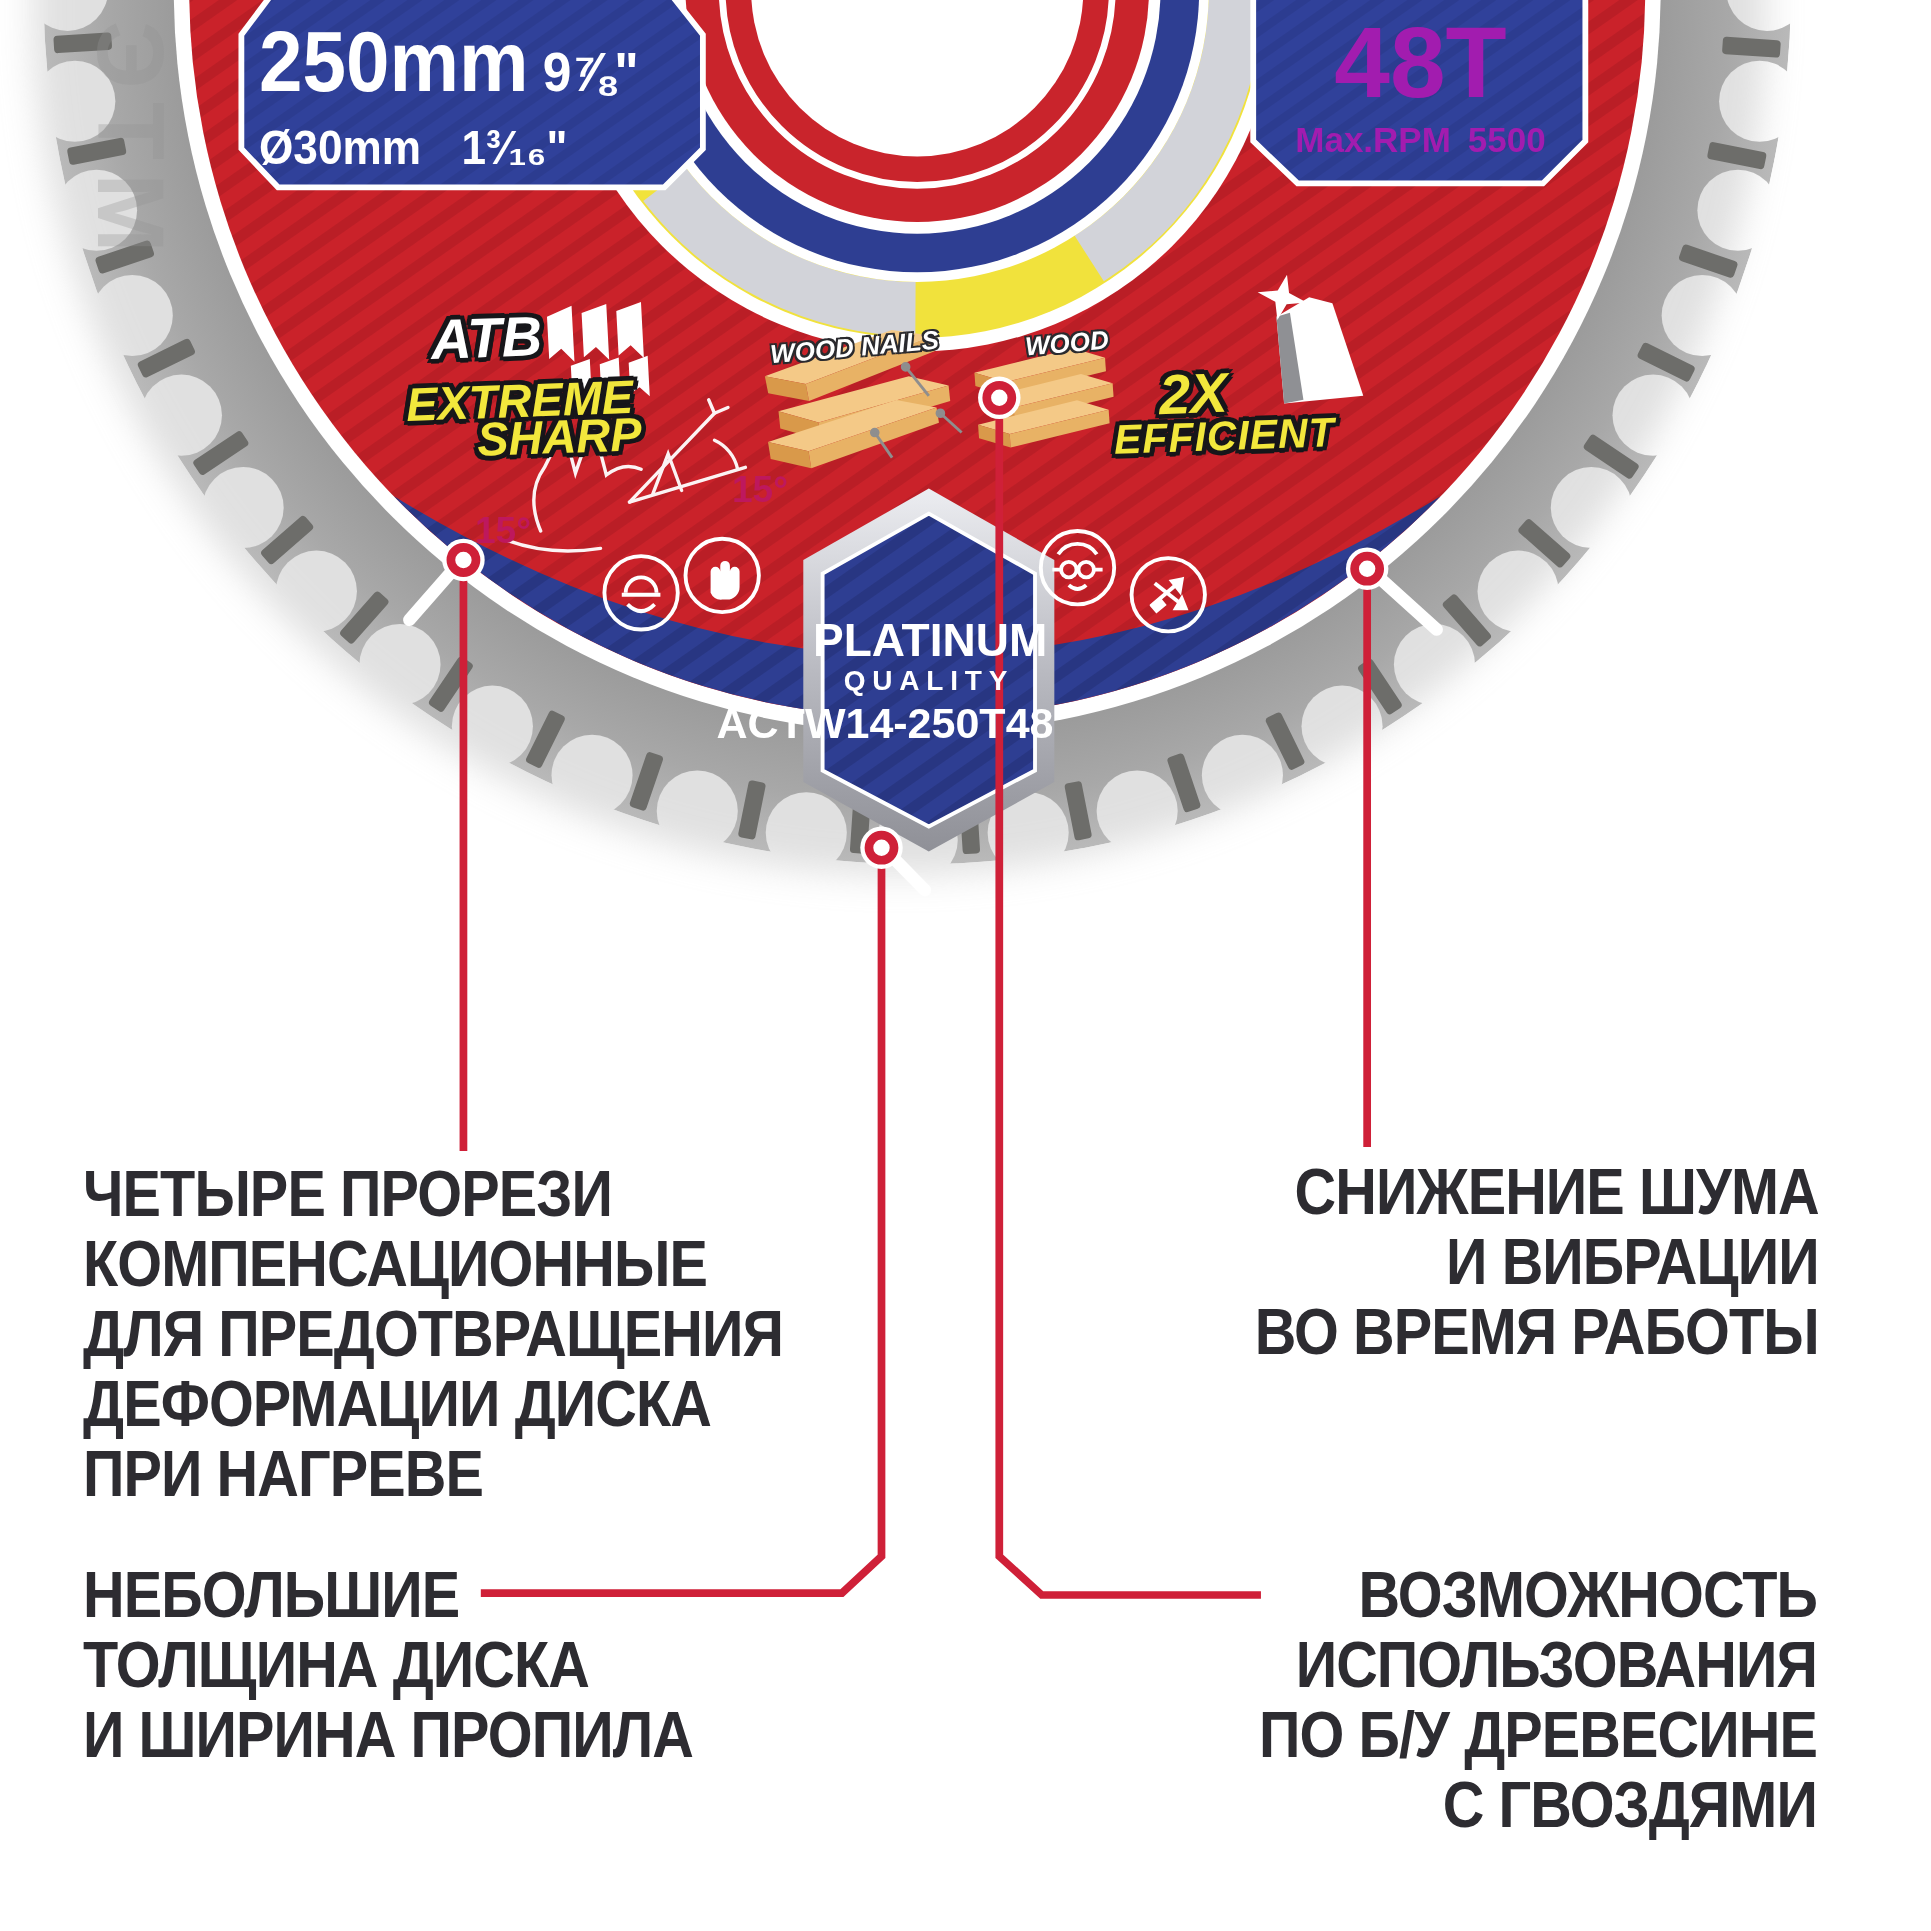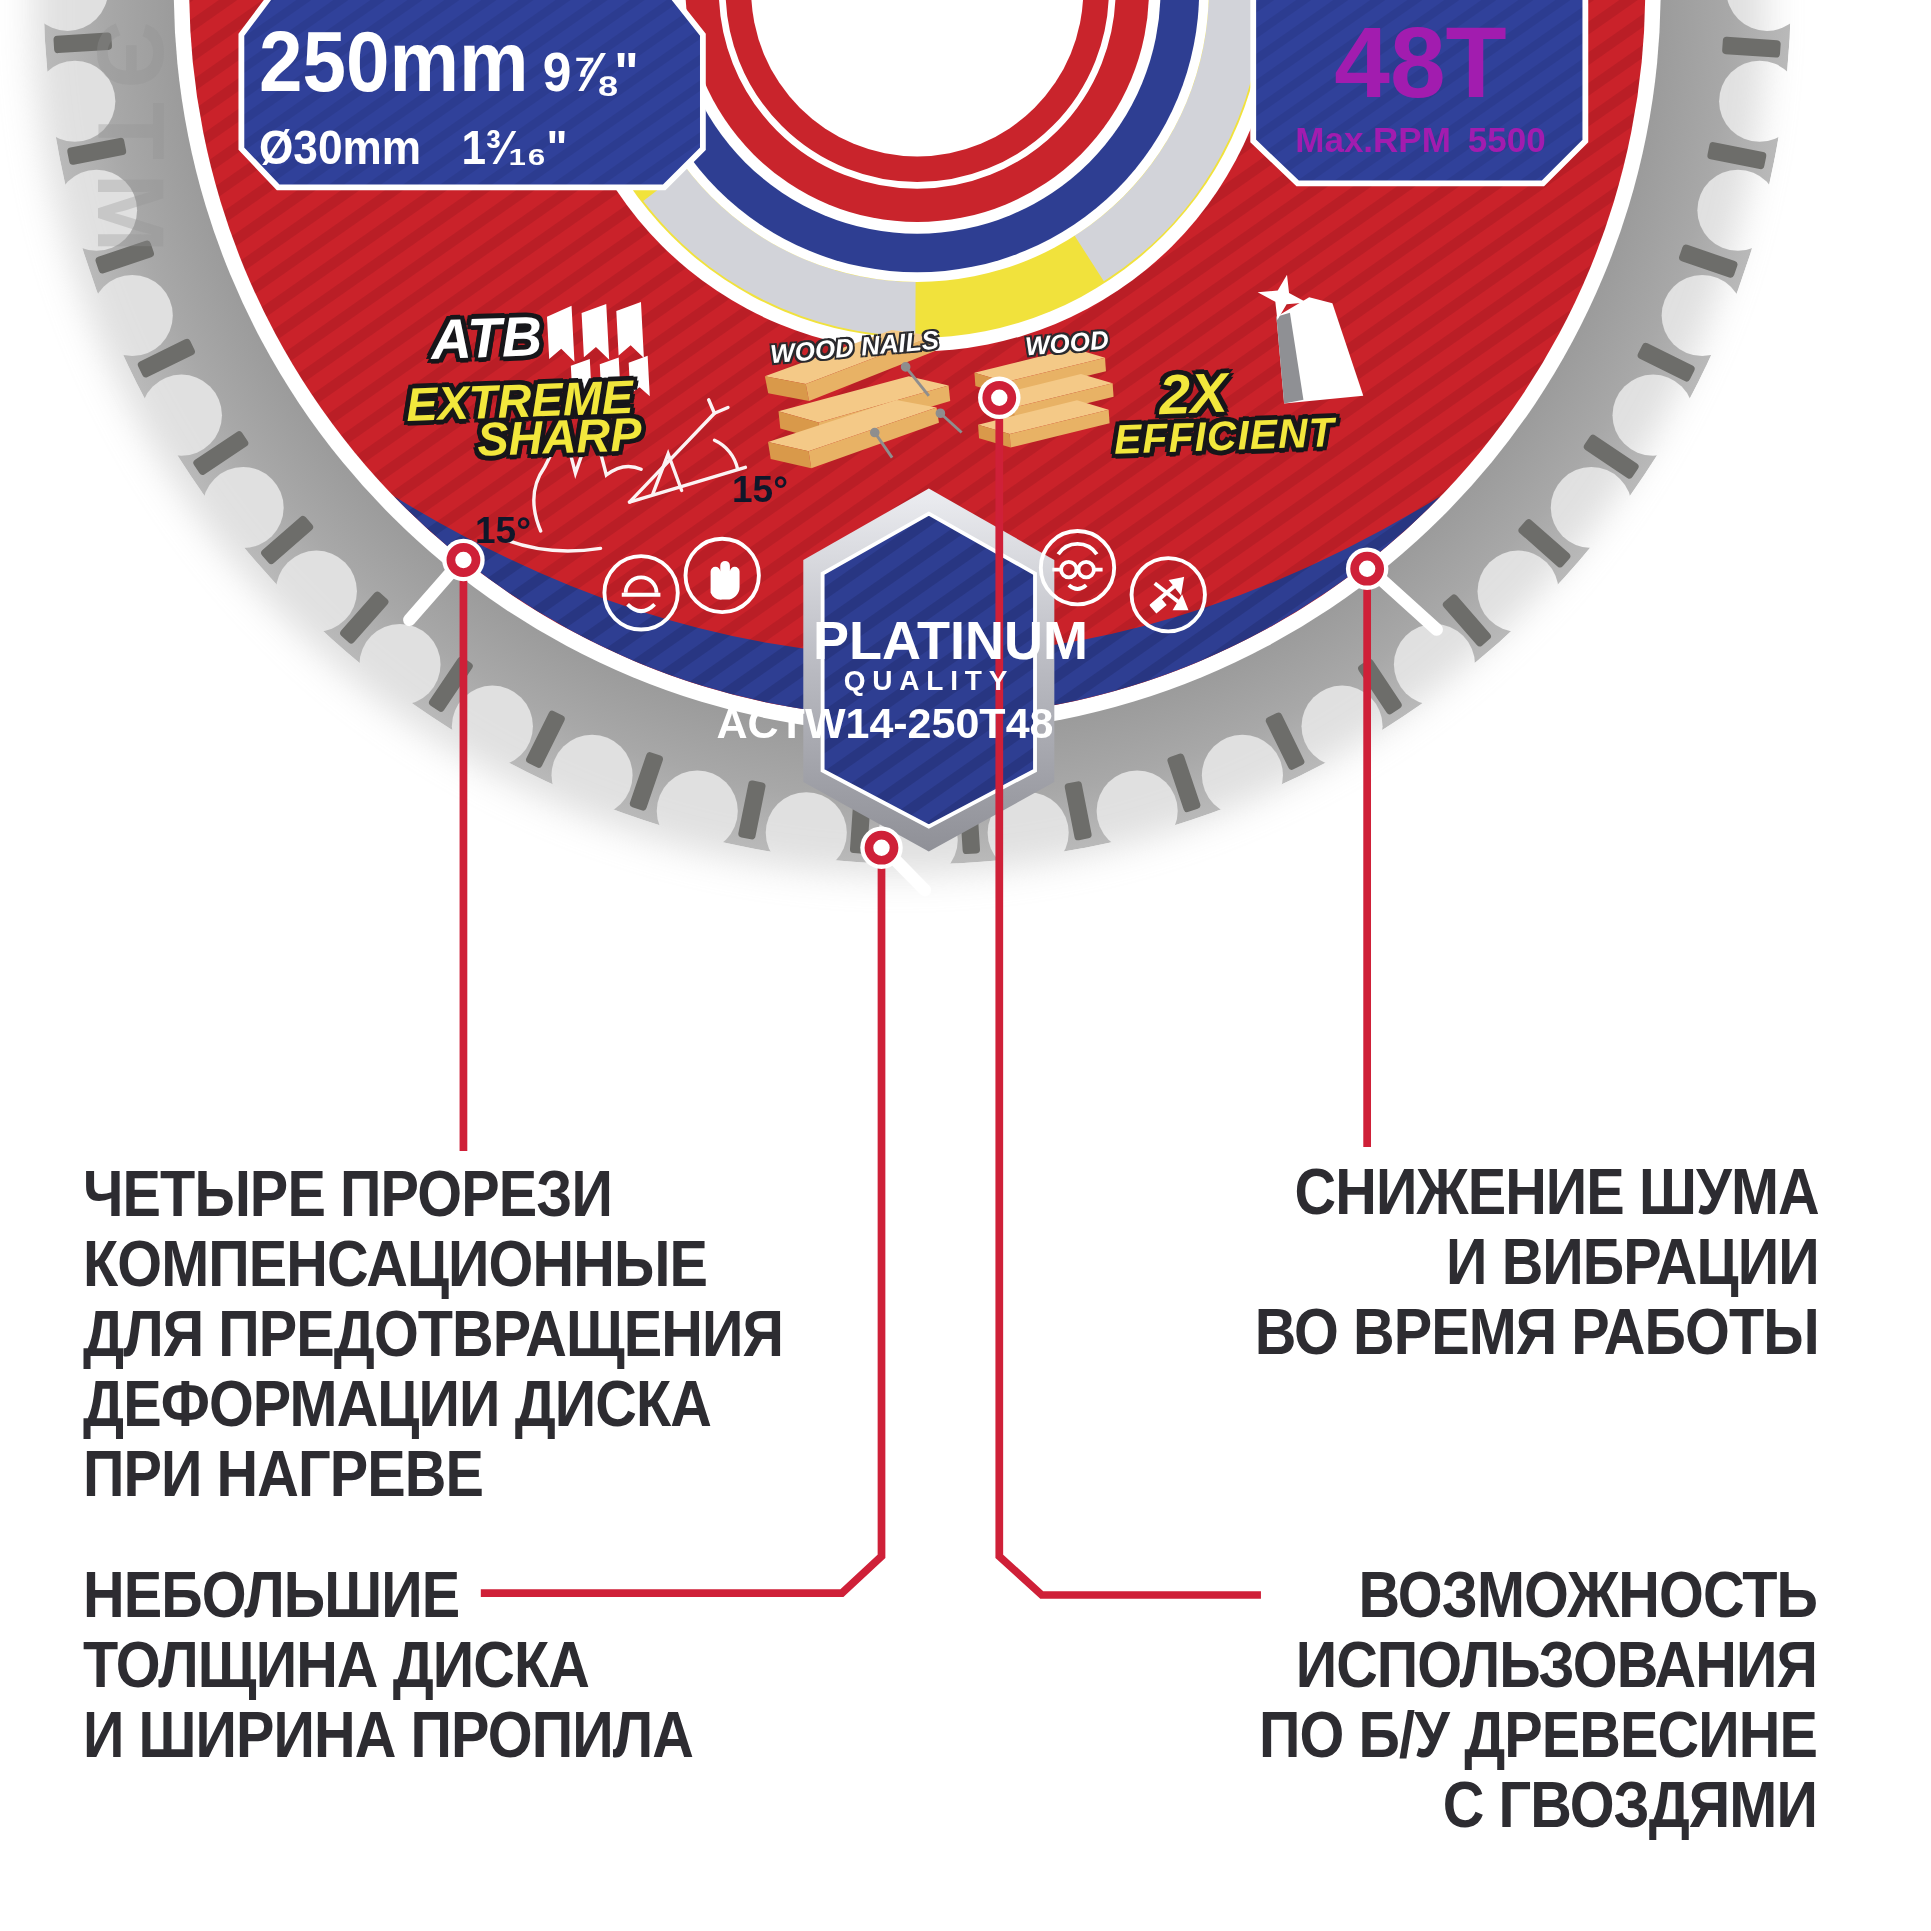--- a/index.html
+++ b/index.html
@@ -26,23 +26,23 @@
   .panel-right-teeth{font-weight:900;font-size:100px;line-height:104px;}
   .panel-right-rpm{font-weight:700;font-size:35px;line-height:41px;margin-top:5.8px;white-space:nowrap;}
   .panel-right-rpm .v{margin-left:17px;}
 
   .atb1{left:431px;top:305px;font-weight:900;font-size:56px;transform:rotate(-2deg);}
   .atb2{left:406px;top:373px;font-weight:900;font-size:47px;transform:rotate(-2deg);}
   .atb3{left:477px;top:409px;font-weight:900;font-size:47px;transform:rotate(-2deg);}
   .mat-label{font-weight:700;font-size:26px;transform:rotate(-5deg);white-space:nowrap;}
   .x2{left:1159px;top:361px;font-weight:900;font-size:56px;transform:rotate(-2deg);}
   .efficient{left:1114px;top:413px;font-weight:900;font-size:41px;letter-spacing:1px;transform:rotate(-2deg);}
-  .angle{font-weight:700;font-size:37px;color:#0f172a;}
+  .angle{font-weight:700;font-size:37px;color:#be185d;}
   .badge-text{left:813px;top:618px;width:232px;text-align:center;color:#fff;}
-  .badge-text .l1{font-weight:800;font-size:54px;line-height:44px;text-align:right;}
+  .badge-text .l1{font-weight:800;font-size:46px;line-height:44px;text-align:right;}
   .badge-text .l2{font-weight:700;font-size:28px;line-height:33px;letter-spacing:6.8px;margin-top:1.9px;}
   .model{left:692px;top:699px;width:386px;text-align:center;color:#fff;font-weight:800;font-size:43px;}
 
   .feat{color:#2d2c31;font-weight:700;font-size:64px;line-height:70px;letter-spacing:-1px;
         transform:scaleX(.9);transform-origin:0 0;white-space:nowrap;}
   .feat.r{text-align:right;transform-origin:100% 0;}
   .feat-slots{left:83px;top:1159px;}
   .feat-noise{right:112px;top:1157px;}
   .feat-kerf{left:83px;top:1560px;}
   .feat-wood{right:114px;top:1560px;}

